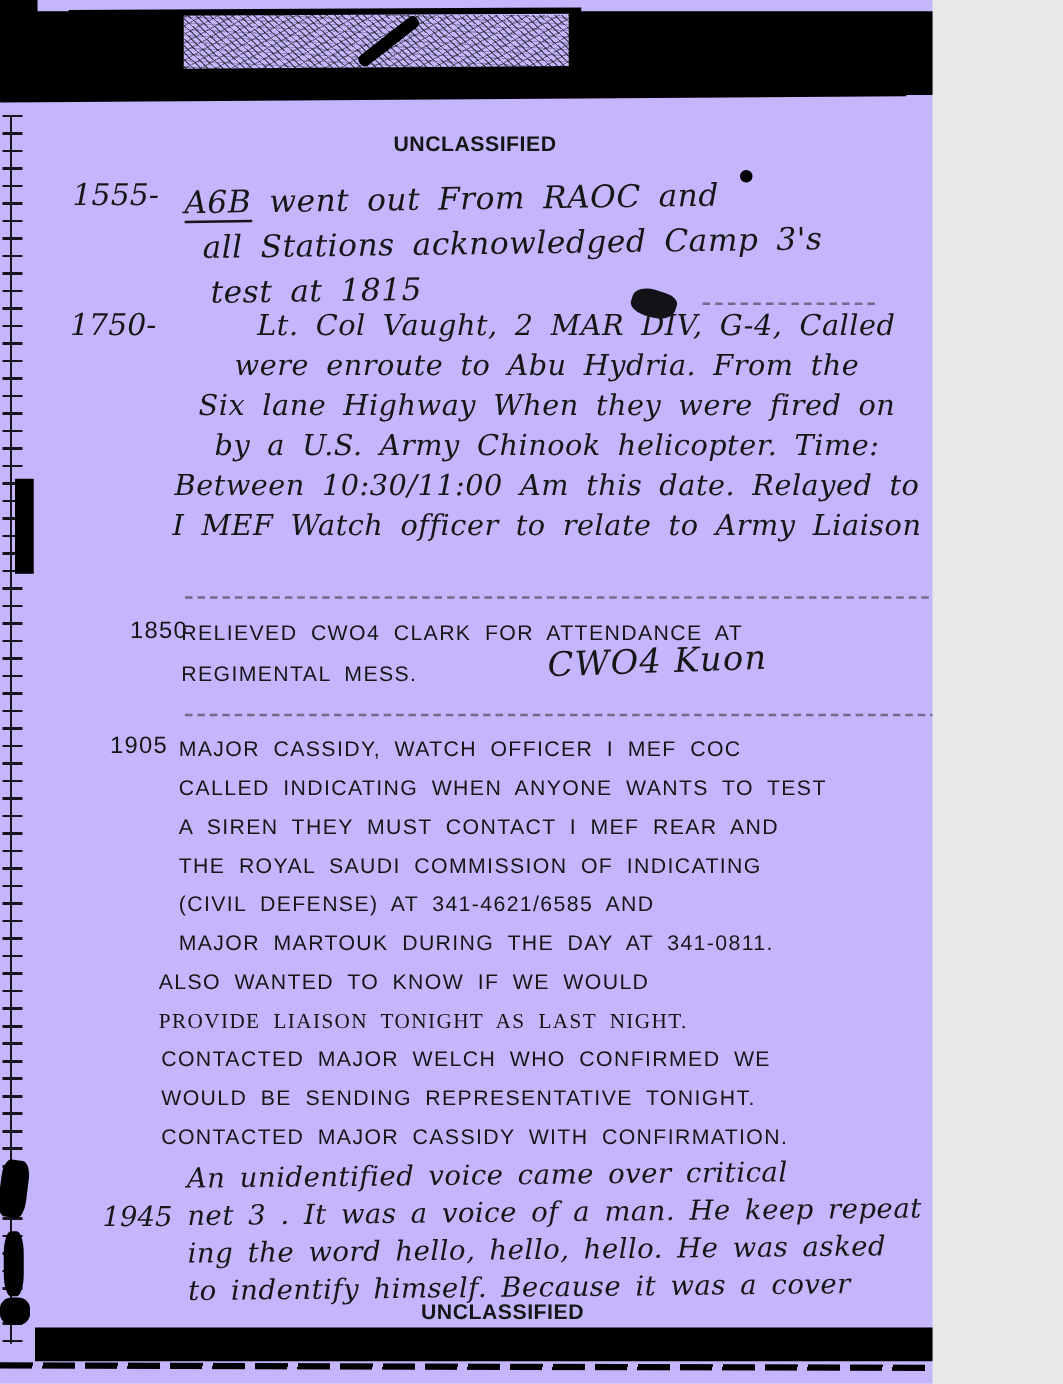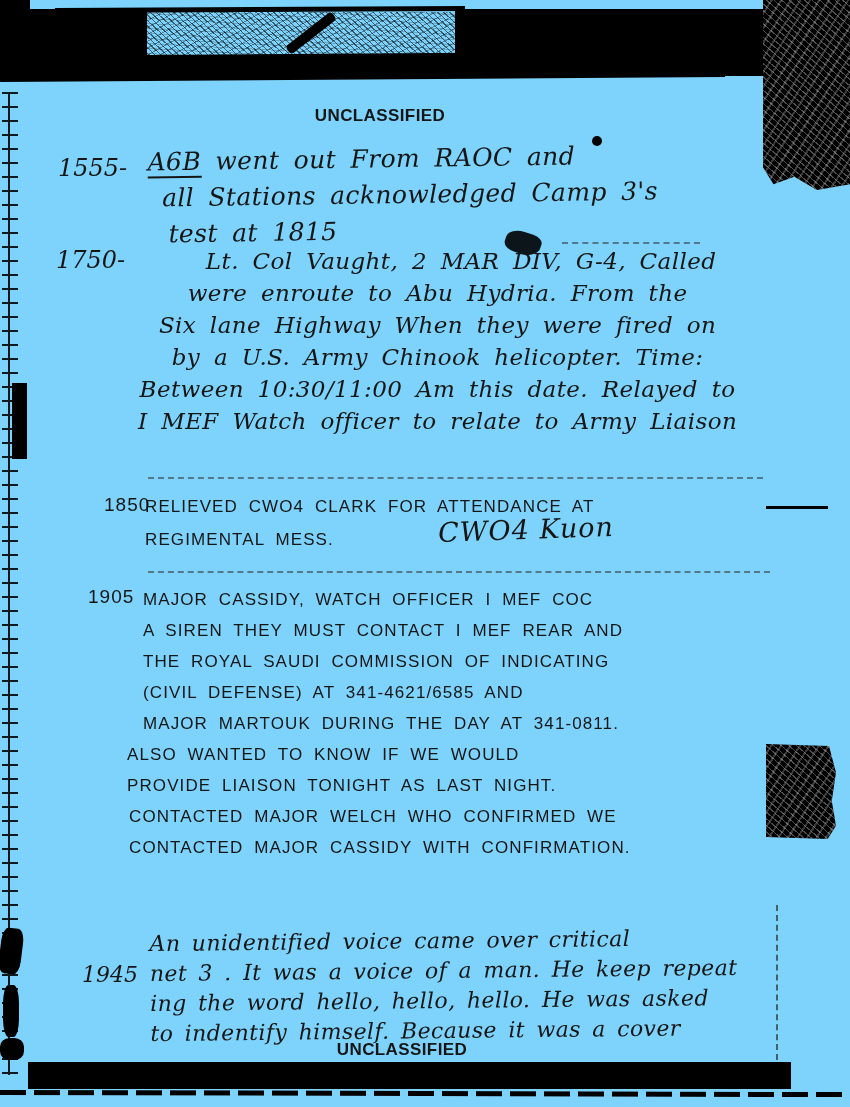--- a/index.html
+++ b/index.html
@@ -1,16 +1,16 @@
 <!DOCTYPE html>
 <html><head>
 <meta charset="utf-8">
 <style>
   html,body{margin:0;padding:0;background:#e8e8e8;}
-  #page{position:relative;width:850px;height:1107px;background:#7dd3fc;overflow:hidden;
+  #page{position:relative;width:746px;height:1107px;background:#c4b5fd;overflow:hidden;
         font-family:"Liberation Sans",sans-serif;color:#161616;}
   .abs{position:absolute;}
   
   .blk{background:#000;}
   .noise-dark{background-color:#000;
     background-image:
       repeating-linear-gradient(41deg, rgba(255,255,255,.30) 0 1px, transparent 1px 5px),
       repeating-linear-gradient(-57deg, rgba(255,255,255,.22) 0 2px, transparent 2px 8px);}
   .noise-light{
     background-image:
@@ -64,21 +64,21 @@
   <div class="abs blk" style="left:592px;top:136px;width:10px;height:10px;border-radius:50%;"></div>
   <div class="abs blk" style="left:505px;top:232px;width:36px;height:22px;border-radius:45% 30% 50% 35%;transform:rotate(18deg);opacity:.9;"></div>
 
   <div class="abs ghost" style="left:562px;top:242px;width:138px;"></div>
   <div class="abs ghost" style="left:148px;top:477px;width:615px;"></div>
   <div class="abs ghost" style="left:148px;top:571px;width:622px;"></div>
 
   <div class="abs hdr" style="left:300px;top:106px;width:160px;">UNCLASSIFIED</div>
   <div class="abs hdr" style="left:322px;top:1040px;width:160px;">UNCLASSIFIED</div>
 
-  <div class="time cursive-time" style="left:58px;top:154px;font-size:24px;">1555-</div>
+  <div class="time cursive-time" style="left:58px;top:142px;font-size:24px;">1555-</div>
   <div class="entry cursive" style="left:148px;top:140px;transform:rotate(-.8deg);">
     <div class="hw-line" style="font-size:25px;line-height:37px;"><span class="uline">A6B</span><span> went out From RAOC and</span></div>
     <div class="hw-line" style="font-size:25px;line-height:36px;padding-left:14px;">all Stations acknowledged Camp 3's</div>
     <div class="hw-line" style="font-size:25px;line-height:36px;padding-left:20px;">test at 1815</div>
   </div>
 
   <div class="time cursive-time" style="left:56px;top:246px;font-size:24px;">1750-</div>
   <div class="entry cursive" style="left:138px;top:245px;text-align:center;">
     <div class="hw-line" style="padding-left:47px;">Lt. Col Vaught, 2 MAR DIV, G-4, Called</div>
     <div class="hw-line">were enroute to Abu Hydria. From the</div>
@@ -91,27 +91,29 @@
   <div class="time print-time" style="left:104px;top:494px;text-align:center;">1850</div>
   <div class="entry print" style="left:145px;top:490px;">
     <div class="hw-line" style="line-height:33px;">RELIEVED CWO4 CLARK FOR ATTENDANCE AT</div>
     <div class="hw-line" style="line-height:33px;">REGIMENTAL MESS.</div>
   </div>
   <div class="abs sig" style="left:438px;top:514px;transform:rotate(-2deg);">CWO4 Kuon</div>
 
   <div class="time print-time" style="left:88px;top:586px;">1905</div>
   <div class="entry print" style="left:143px;top:584px;">
     <div class="hw-line">MAJOR CASSIDY, WATCH OFFICER I MEF COC</div>
+    <div class="hw-line">CALLED INDICATING WHEN ANYONE WANTS TO TEST</div>
     <div class="hw-line">A SIREN THEY MUST CONTACT I MEF REAR AND</div>
     <div class="hw-line">THE ROYAL SAUDI COMMISSION OF INDICATING</div>
     <div class="hw-line">(CIVIL DEFENSE) AT 341-4621/6585 AND</div>
     <div class="hw-line">MAJOR MARTOUK DURING THE DAY AT 341-0811.</div>
     <div class="hw-line" style="margin-left:-16px;">ALSO WANTED TO KNOW IF WE WOULD</div>
-    <div class="hw-line" style="margin-left:-16px;">PROVIDE LIAISON TONIGHT AS LAST NIGHT.</div>
+    <div class="hw-line" style="margin-left:-16px;font-family:Liberation Serif, serif;">PROVIDE LIAISON TONIGHT AS LAST NIGHT.</div>
     <div class="hw-line" style="margin-left:-14px;">CONTACTED MAJOR WELCH WHO CONFIRMED WE</div>
+    <div class="hw-line" style="margin-left:-14px;">WOULD BE SENDING REPRESENTATIVE TONIGHT.</div>
     <div class="hw-line" style="margin-left:-14px;">CONTACTED MAJOR CASSIDY WITH CONFIRMATION.</div>
   </div>
 
   <div class="time cursive-time" style="left:82px;top:962px;font-size:22px;">1945</div>
   <div class="entry cursive" style="left:150px;top:926px;transform:rotate(-.6deg);">
     <div class="hw-line" style="font-size:22px;line-height:30px;word-spacing:4px;">An unidentified voice came over critical</div>
     <div class="hw-line" style="font-size:22px;line-height:30px;word-spacing:4px;">net 3 . It was a voice of a man. He keep repeat</div>
     <div class="hw-line" style="font-size:22px;line-height:30px;word-spacing:4px;">ing the word hello, hello, hello. He was asked</div>
     <div class="hw-line" style="font-size:22px;line-height:30px;word-spacing:4px;">to indentify himself. Because it was a cover</div>
   </div>

